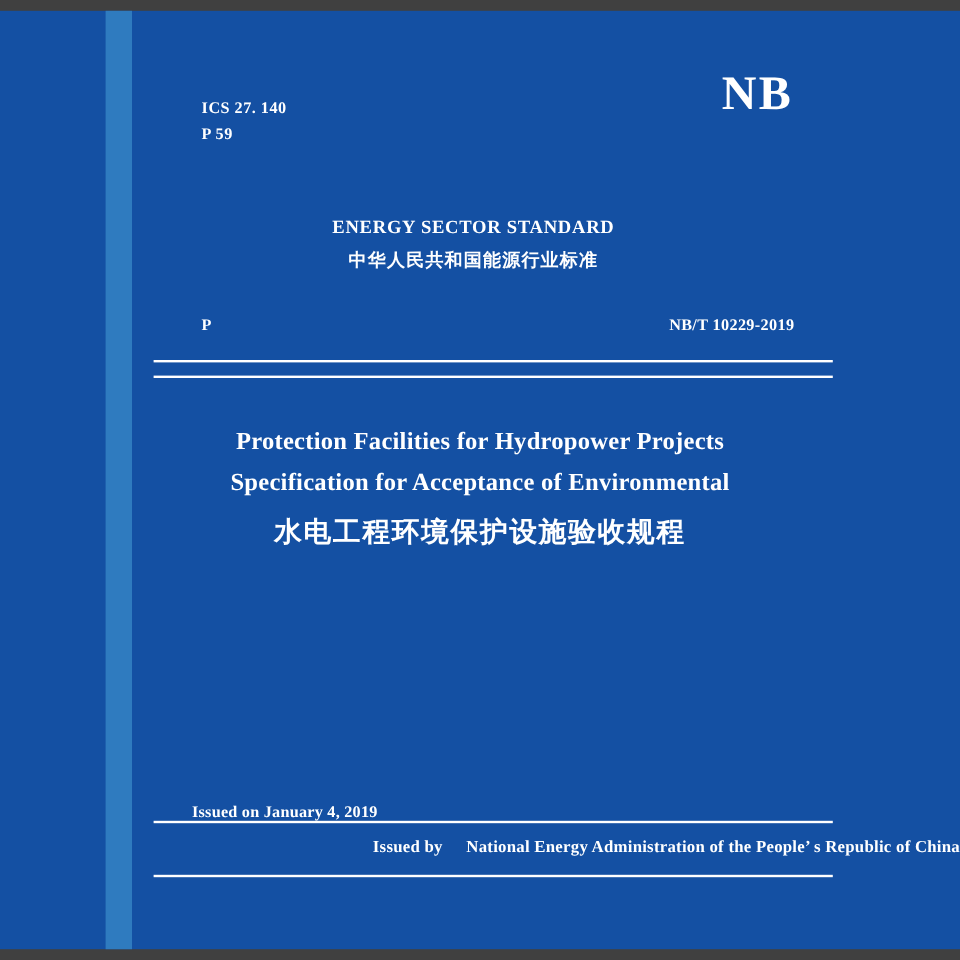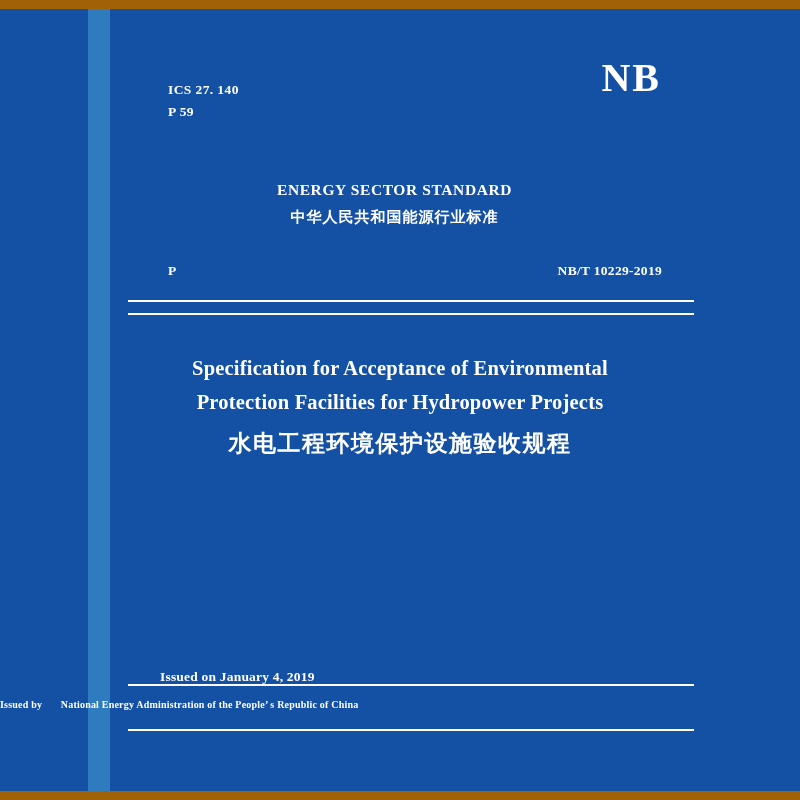--- a/index.html
+++ b/index.html
@@ -10,21 +10,21 @@
   body {
     width: 800px;
     height: 800px;
     overflow: hidden;
     font-family: "Liberation Serif", serif;
   }
   .page {
     position: relative;
     width: 800px;
     height: 800px;
-    background: #a16207;
+    background: #404040;
   }
   
   .cover {
     position: absolute;
     left: 0;
     top: 9px;
     width: 800px;
     height: 782px;
     background: #1450a3;
   }
@@ -149,22 +149,22 @@
     font-size: 13.5px;
     font-weight: bold;
     letter-spacing: 0.2px;
   }
   
   .issuer-row {
     position: absolute;
     left: 0;
     right: 0;
     top: 699px;
-    text-align: left;
-    font-size: 10px;
+    text-align: right;
+    font-size: 14px;
     font-weight: bold;
     letter-spacing: 0.2px;
   }
   .issuer-row .by { margin-right: 16px; }
 </style>
 </head>
 <body>
 
 <div class="page">
   <div class="cover">
@@ -187,22 +187,22 @@
 
     <div class="code-row">
       <div>P</div>
       <div>NB/T 10229-2019</div>
     </div>
 
     <div class="rule rule-top"></div>
     <div class="rule rule-mid"></div>
 
     <div class="doc-title">
+      <div class="en">Protection Facilities for Hydropower Projects</div>
       <div class="en">Specification for Acceptance of Environmental</div>
-      <div class="en">Protection Facilities for Hydropower Projects</div>
       <div class="zh">水电工程环境保护设施验收规程</div>
     </div>
 
     <div class="rule rule-bot1"></div>
 
     <div class="dates-row">
       <div>Issued on January 4, 2019</div>
     </div>
 
     <div class="issuer-row">

